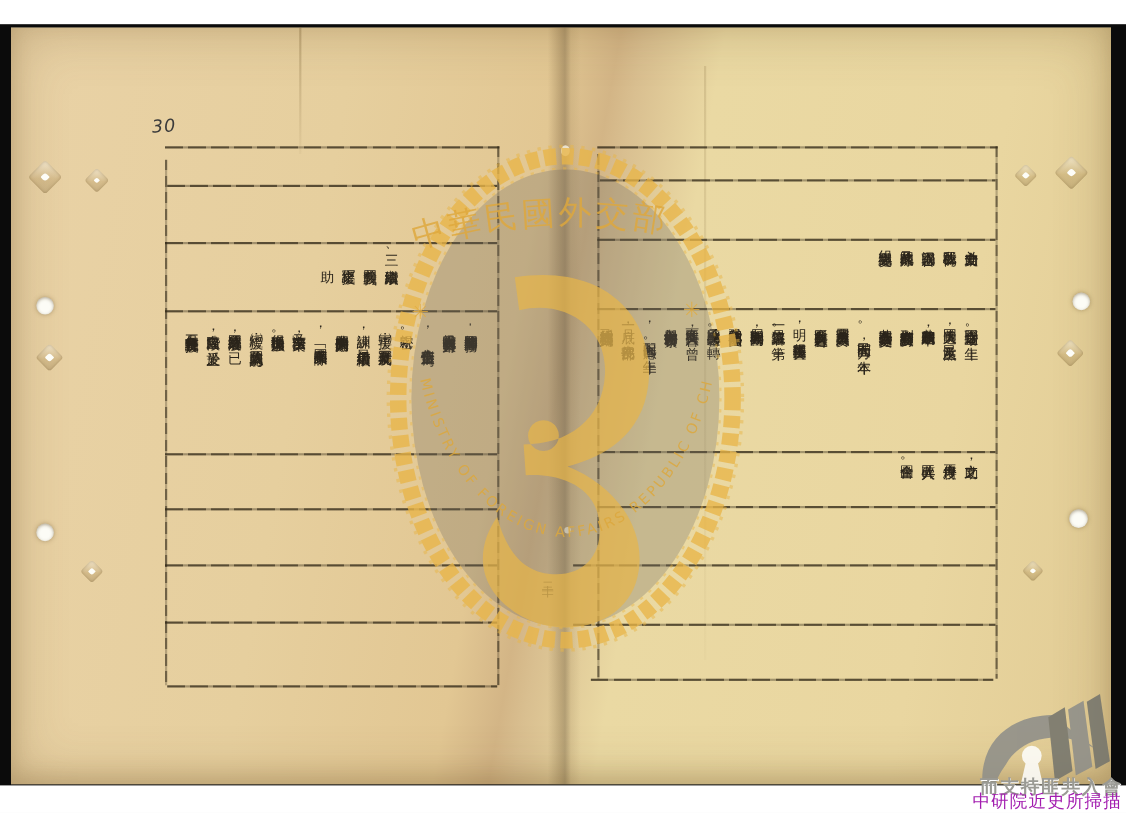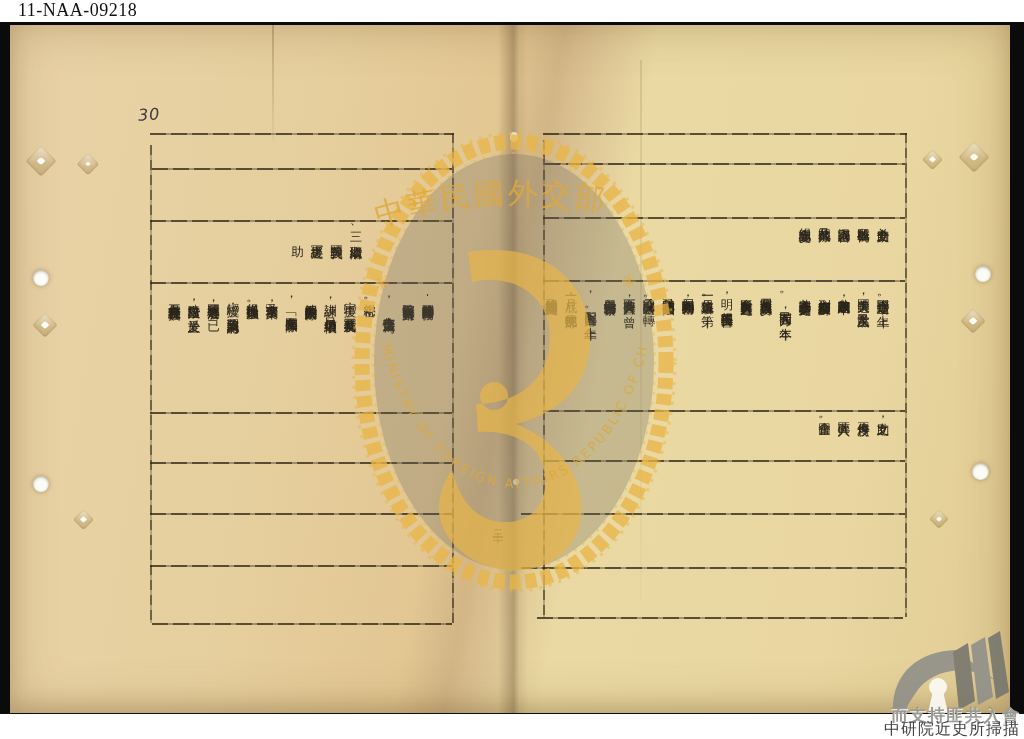--- a/index.html
+++ b/index.html
@@ -40,30 +40,27 @@
           background:linear-gradient(135deg,rgba(255,253,245,.55) 0%,rgba(170,140,85,.30) 55%,rgba(120,95,50,.28) 100%);
           box-shadow:inset 0 0 3px rgba(110,85,40,.4);}
   .dimple::after{content:"";position:absolute;left:35%;top:35%;width:30%;height:30%;
           background:#fdfdf8;border-radius:40% 10% 45% 15%;}
   .speck{position:absolute;background:#f6f2e4;border-radius:50%;z-index:4;opacity:.8;}
   
   .wm{position:absolute;left:0;top:0;width:1024px;height:739px;z-index:5;pointer-events:none;}
   .credit-gray{position:absolute;left:891px;top:704px;font-size:17px;font-weight:bold;color:#9a9a94;
           letter-spacing:1.5px;text-shadow:.5px .5px 0 #ffffff;z-index:6;}
   .credit-black{position:absolute;left:884px;top:719px;font-family:Liberation Sans, sans-serif;
-          font-size:16px;color:#404040;letter-spacing:1px;z-index:7;}
+          font-size:16px;color:#a21caf;letter-spacing:1px;z-index:7;}
 </style>
 </head>
 <body>
 
 <div class="stage">
 
-  <div class="top-strip">
-    <span class="ref">11-NAA-09218</span>
-  </div>
 
   <div class="photo">
     <div class="paper"></div>
   </div>
   <div class="gutter"></div>
   <div class="crease" style="left:272px;top:25px;height:115px;"></div>
   <div class="crease" style="left:640px;top:60px;height:540px;opacity:.5;"></div>
 
   <div class="hrule" style="left:150px;top:133px;width:304px;"></div>
   <div class="hrule" style="left:152px;top:168px;width:300px;"></div>

